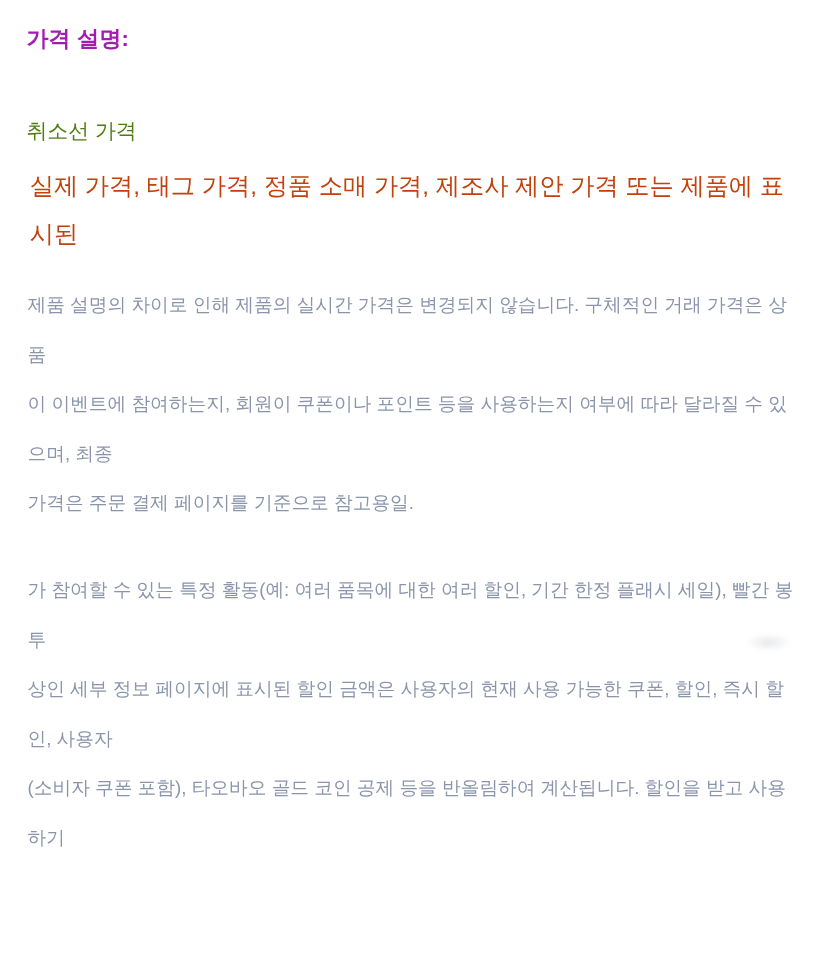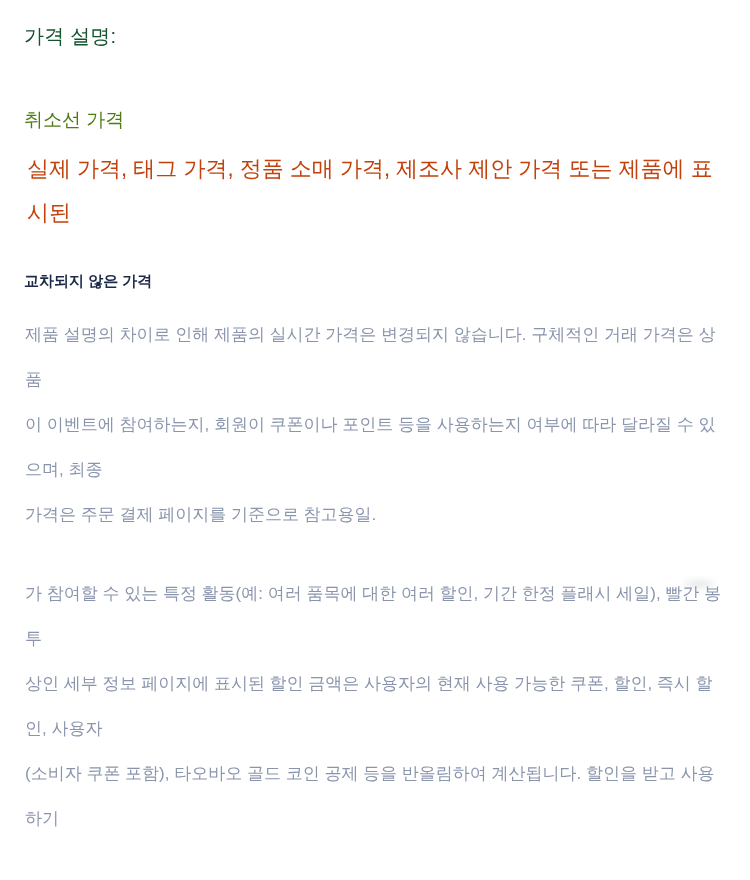--- a/index.html
+++ b/index.html
@@ -19,22 +19,22 @@
     height: 880px;
     padding: 0 24px;
     box-sizing: border-box;
     background: #ffffff;
   }
   .doc h1 {
     margin: 0;
     padding-top: 22px;
     font-size: 20px;
     line-height: 28px;
-    font-weight: 400;
-    color: #14532d;
+    font-weight: 700;
+    color: #a21caf;
     letter-spacing: 0.2px;
   }
   .doc h2 {
     margin: 0;
     margin-top: 56px;
     font-size: 19px;
     line-height: 27px;
     font-weight: 400;
     color: #4d7c0f;
   }
@@ -87,21 +87,20 @@
 <div class="doc">
 
   <h1>가격 설명:</h1>
 
   <h2>취소선 가격</h2>
 
   <div class="lead">
     <div class="line">실제 가격, 태그 가격, 정품 소매 가격, 제조사 제안 가격 또는 제품에 표시된</div>
   </div>
 
-  <h3>교차되지 않은 가격</h3>
 
   <div class="para p1">
     <div class="line">제품 설명의 차이로 인해 제품의 실시간 가격은 변경되지 않습니다. 구체적인 거래 가격은 상품</div>
     <div class="line">이 이벤트에 참여하는지, 회원이 쿠폰이나 포인트 등을 사용하는지 여부에 따라 달라질 수 있으며, 최종</div>
     <div class="line">가격은 주문 결제 페이지를 기준으로 참고용일.</div>
   </div>
 
   <div class="para p2">
     <div class="line">가 참여할 수 있는 특정 활동(예: 여러 품목에 대한 여러 할인, 기간 한정 플래시 세일), 빨간 봉투</div>
     <div class="line">상인 세부 정보 페이지에 표시된 할인 금액은 사용자의 현재 사용 가능한 쿠폰, 할인, 즉시 할인, 사용자</div>

